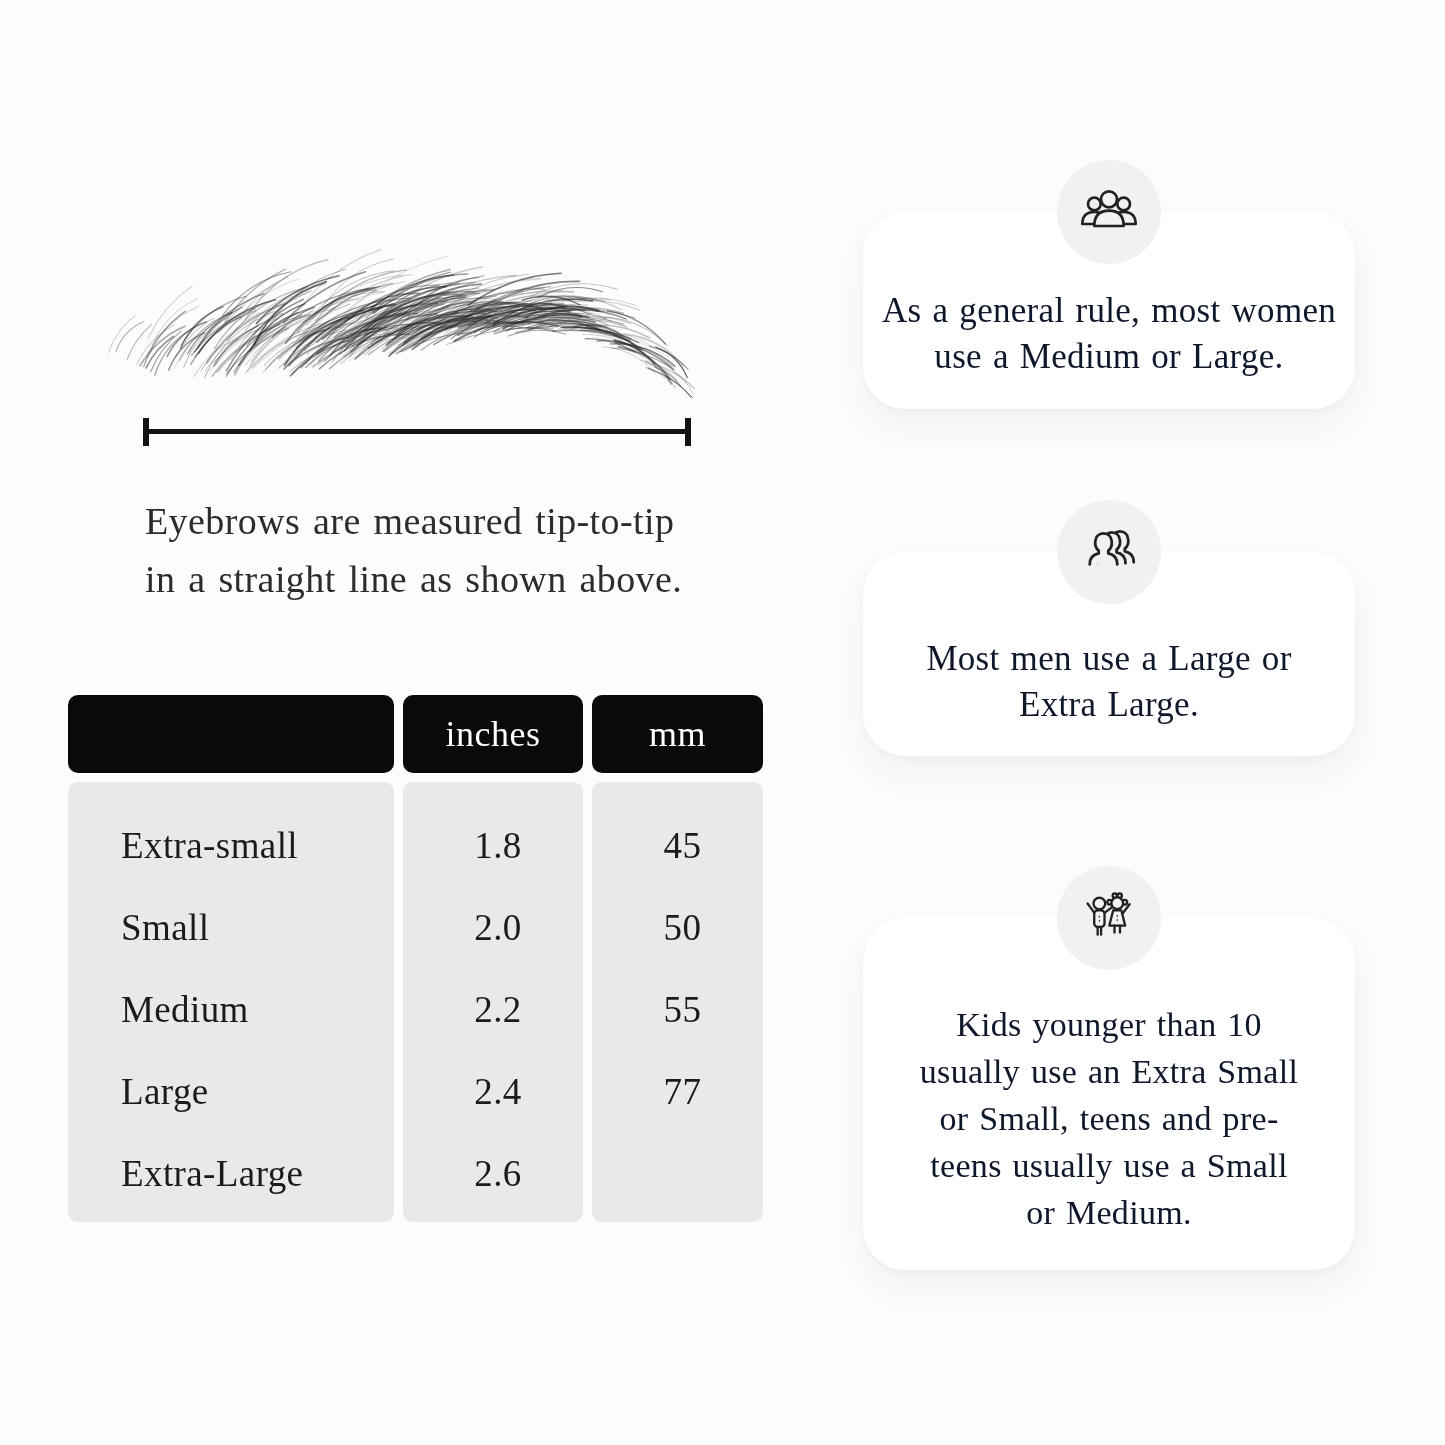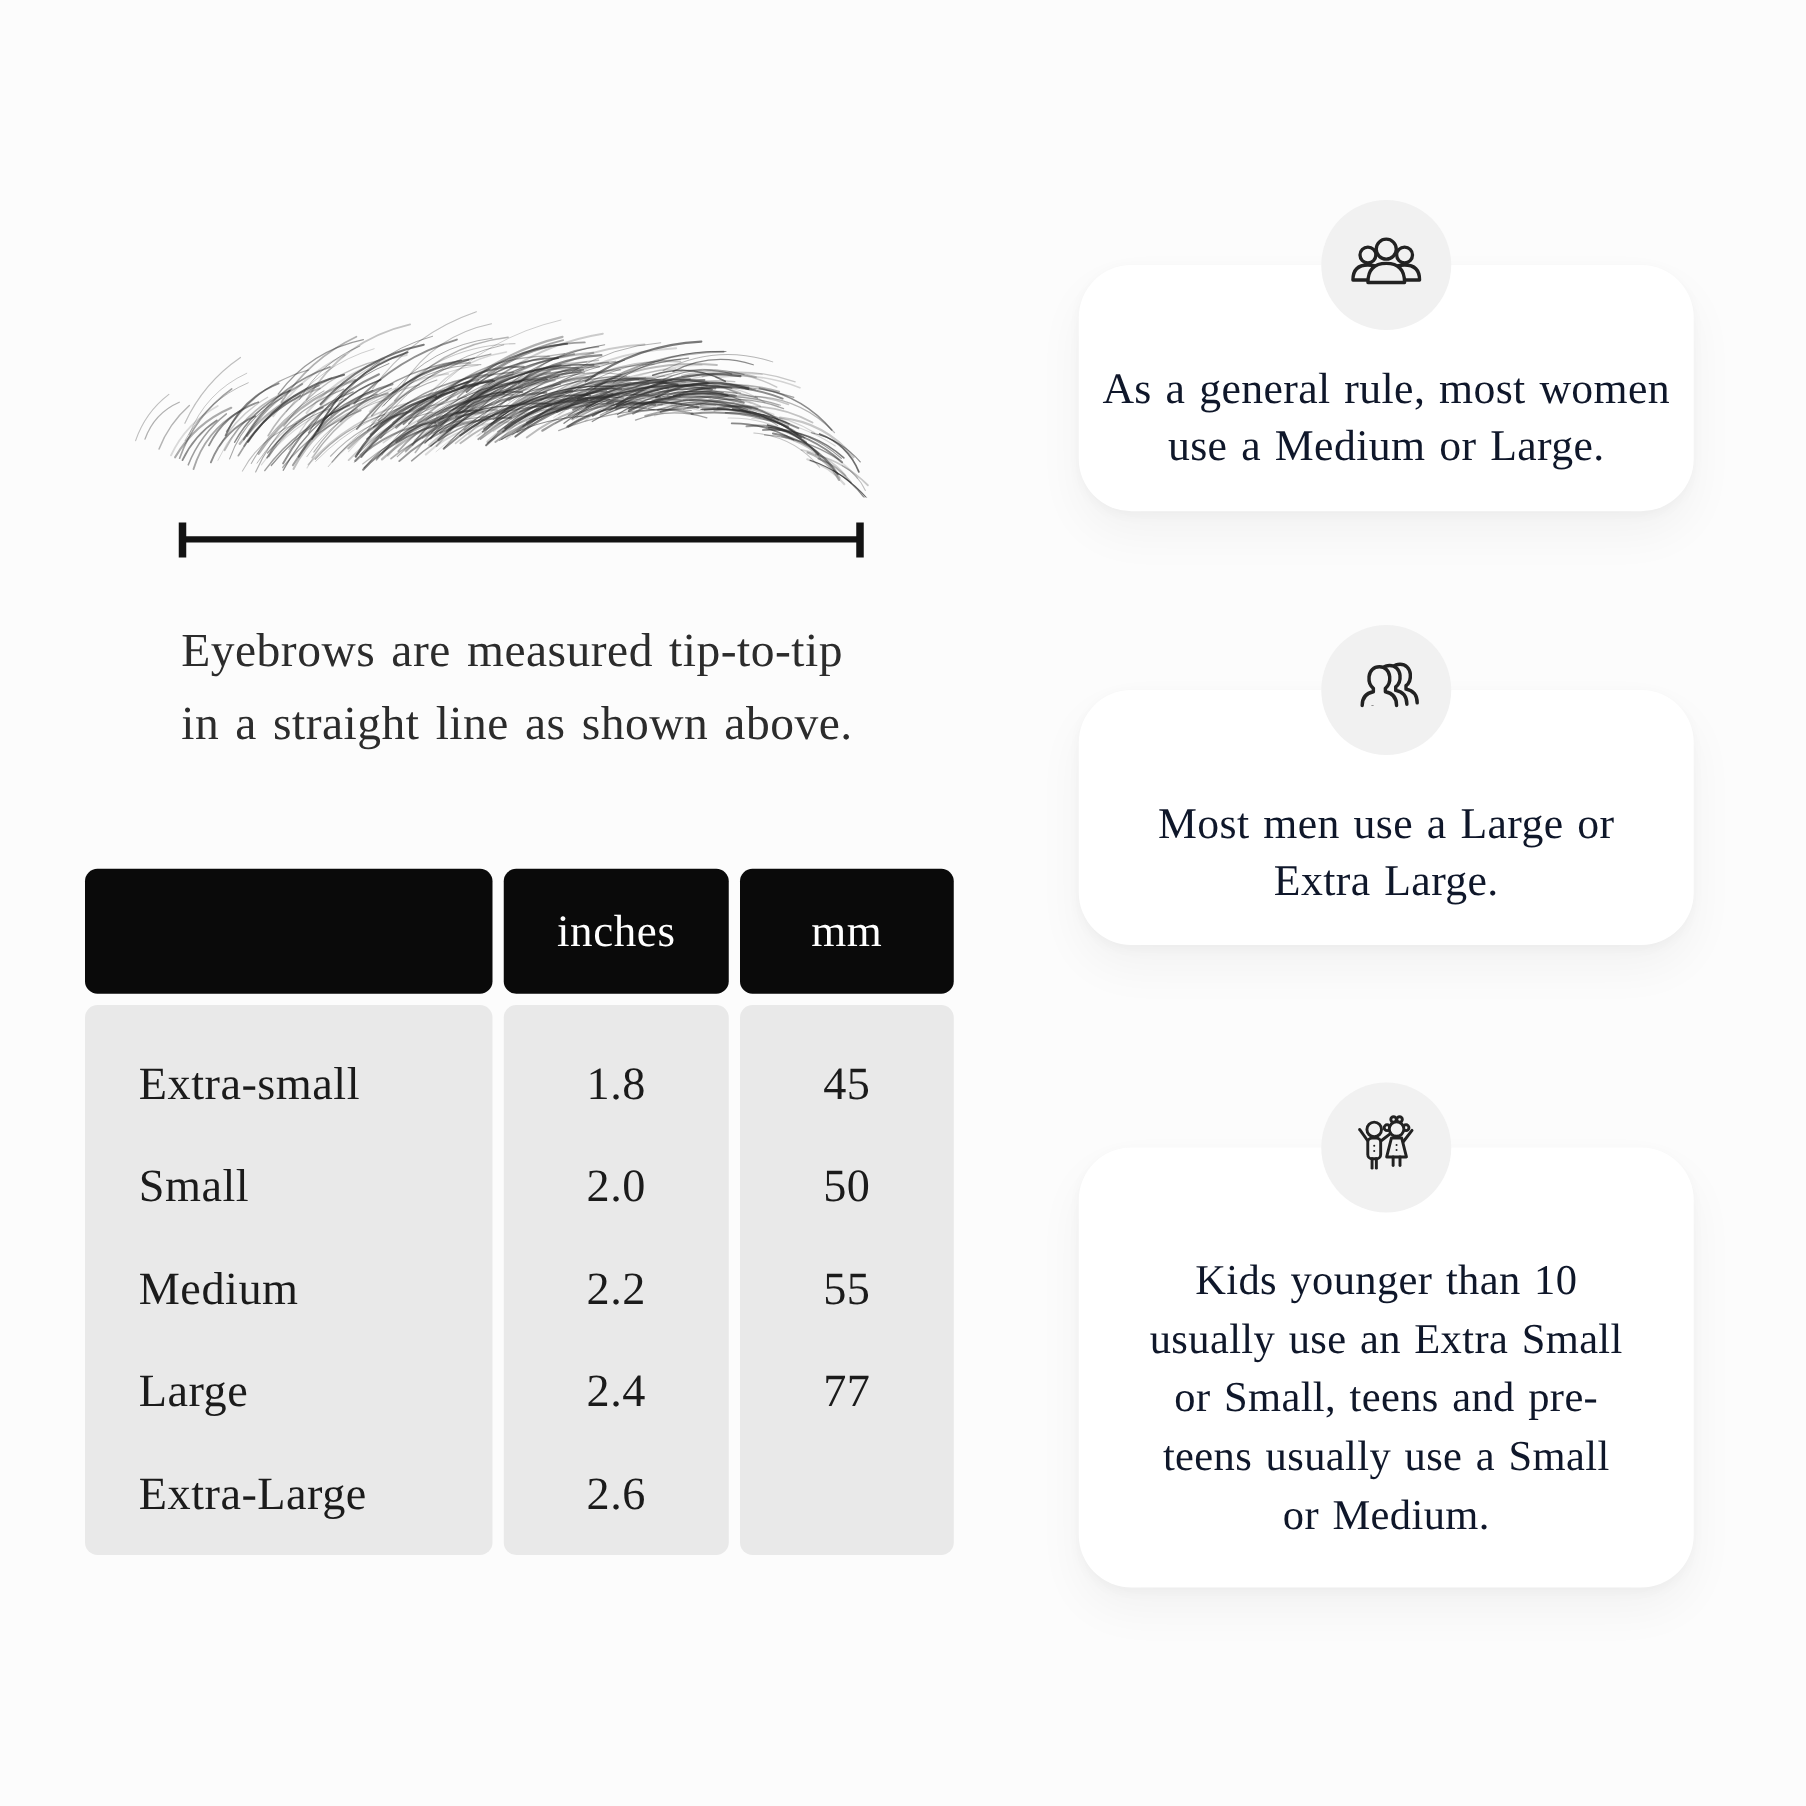--- a/index.html
+++ b/index.html
@@ -14,30 +14,30 @@
   .measure-line{position:absolute;left:145px;top:429px;width:544px;height:5px;
     background:var(--line,#131313);}
   .measure-line::before,.measure-line::after{content:"";position:absolute;top:-11px;
     width:6px;height:28px;background:var(--line,#131313);}
   .measure-line::before{left:-2px;}
   .measure-line::after{right:-2px;}
   .caption{position:absolute;left:145px;top:492px;font-size:38px;line-height:58px;
     color:#2c2c2c;letter-spacing:.4px;word-spacing:3px;white-space:nowrap;}
   
   .size-table{position:absolute;left:68px;top:695px;width:695px;}
-  .t-head{display:flex;gap:9px;height:100px;}
+  .t-head{display:flex;gap:9px;height:78px;}
   .th{background:var(--table-header-bg,#0a0a0a);border-radius:10px;
     color:var(--table-header-text,#fff);font-size:36px;display:flex;
     align-items:center;justify-content:center;letter-spacing:.5px;}
   .t-body{display:flex;gap:9px;margin-top:9px;height:440px;}
   .t-col{background:var(--table-body-bg,#e9e9e9);border-radius:10px;
     padding-top:22px;box-sizing:border-box;}
   .c1{width:326px;} .c2{width:180px;} .c3{width:171px;}
   .cell{height:82px;display:flex;align-items:center;justify-content:center;
-    font-size:37px;letter-spacing:.4px;color:#1b1b1b;}
+    font-size:37px;letter-spacing:.4px;color:#1b1b1b;margin-left:10px;}
   .c1 .cell{justify-content:flex-start;padding-left:43px;}
   
   .card{position:absolute;left:863px;width:492px;background:var(--card-bg,#fff);
     border-radius:42px;box-shadow:0 18px 38px rgba(0,0,0,.045),0 3px 9px rgba(0,0,0,.03);
     display:flex;align-items:center;justify-content:center;box-sizing:border-box;}
   .card-1{top:212px;height:197px;padding-top:46px;}
   .card-2{top:552px;height:204px;padding-top:56px;}
   .card-3{top:918px;height:352px;padding-top:48px;}
   .badge{position:absolute;left:50%;top:-52px;transform:translateX(-50%);
     width:104px;height:104px;border-radius:50%;background:var(--badge-bg,#f1f1f1);

